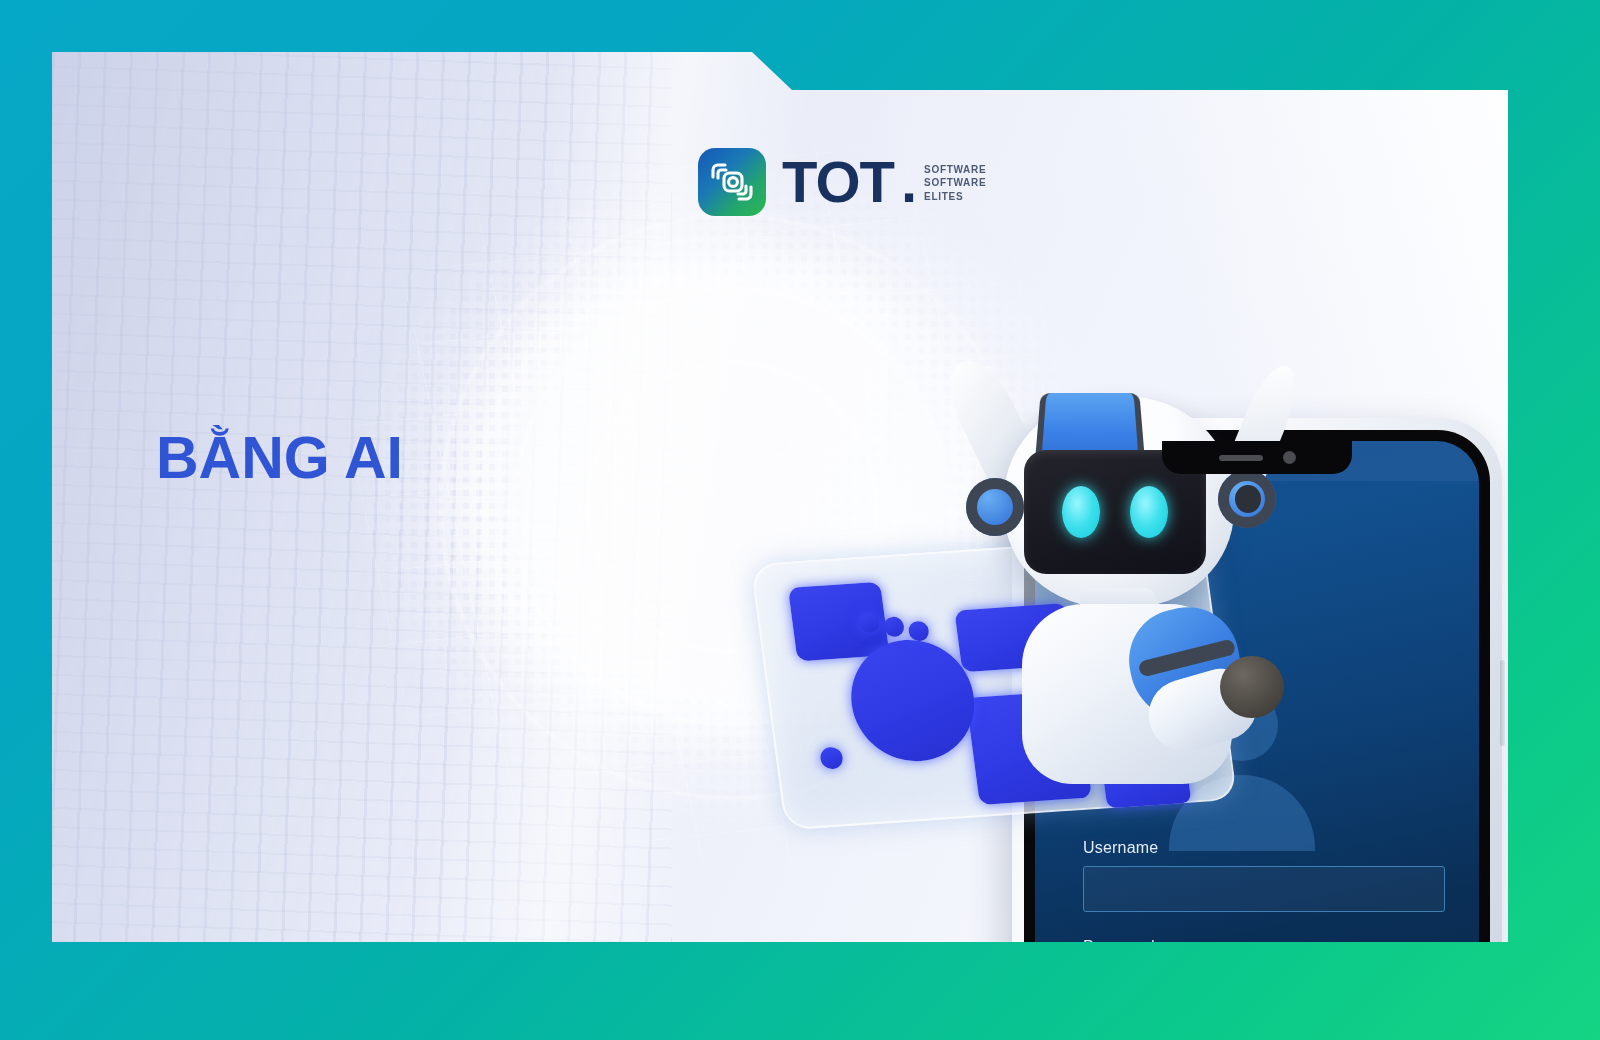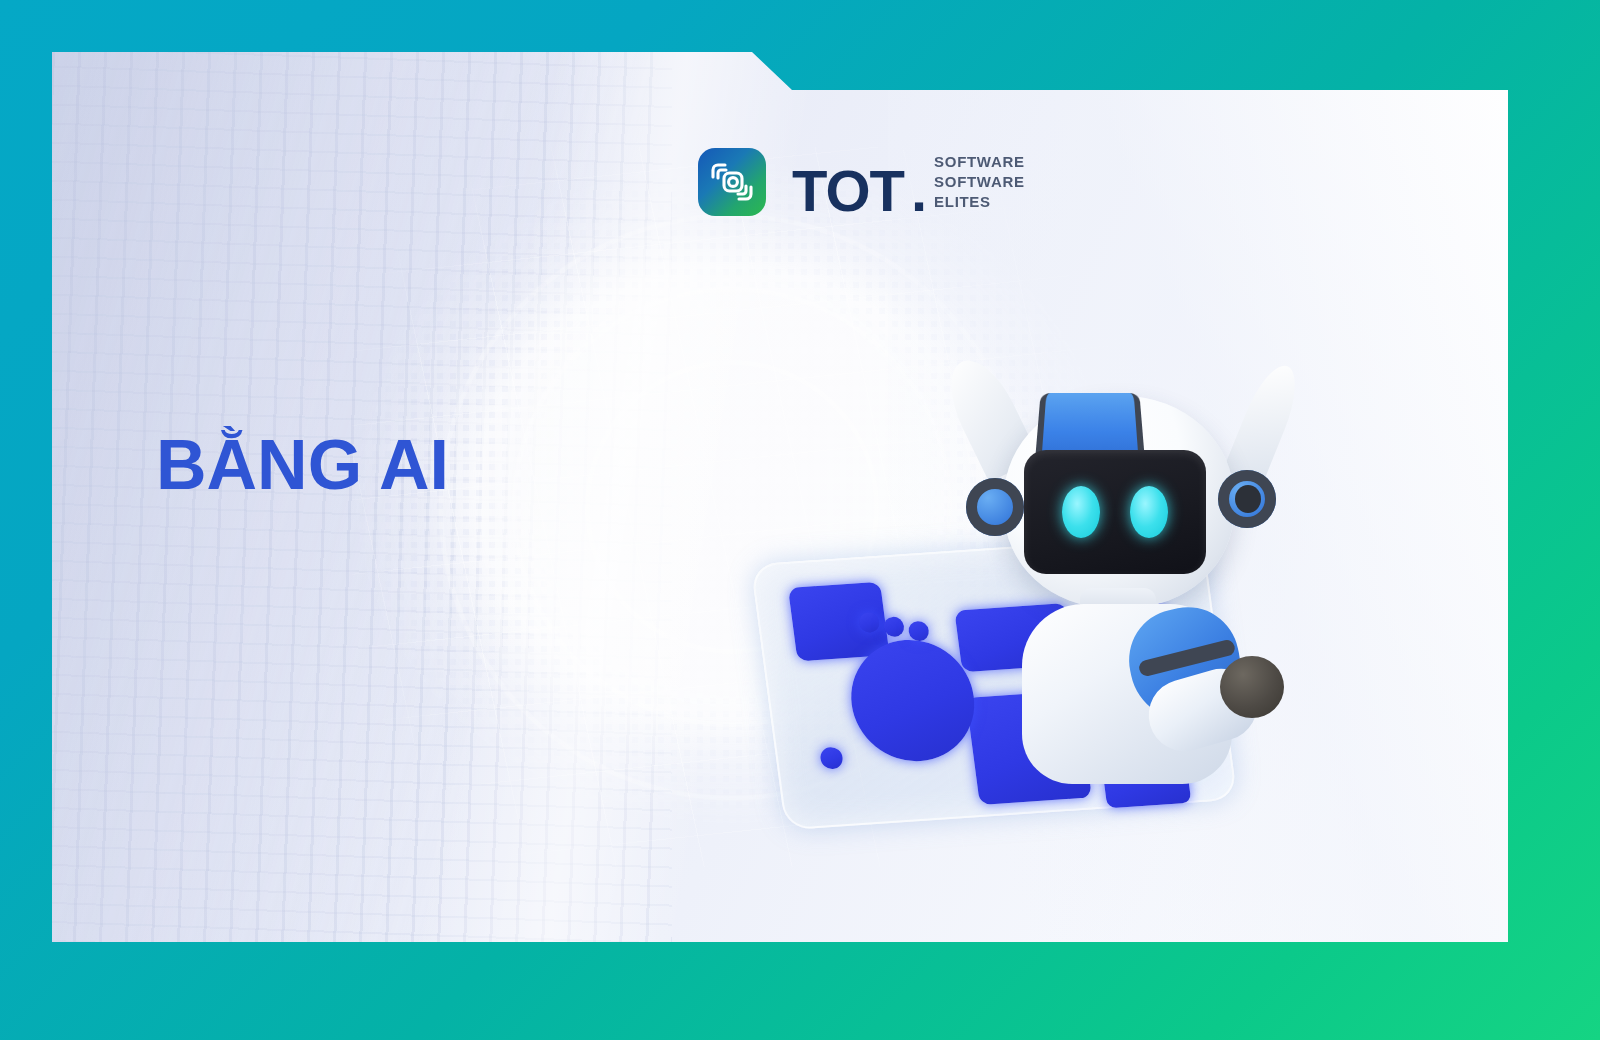--- a/index.html
+++ b/index.html
@@ -69,46 +69,46 @@
     position:absolute; right:0; top:0; width:620px; height:100%;
     background:linear-gradient(250deg, rgba(255,255,255,.92) 0%, rgba(240,243,251,.55) 45%, rgba(255,255,255,0) 85%);
   }
   .bg-diag-streak {
     position:absolute; left:430px; top:-120px; width:260px; height:1200px;
     transform:rotate(9deg);
     background:linear-gradient(90deg, rgba(255,255,255,0), rgba(255,255,255,.55), rgba(255,255,255,0));
   }
 
   
-  #logo { position:absolute; left:646px; top:96px; display:flex; align-items:flex-end; gap:26px; }
+  #logo { position:absolute; left:646px; top:96px; display:flex; align-items:center; gap:16px; }
   .logo-mark {
     width:68px; height:68px; border-radius:17px;
     background:linear-gradient(135deg,#1558b8 0%,#1a79b5 38%,#23a56f 70%,#2cb94f 100%);
     position:relative; flex:none;
   }
   .logo-mark svg { position:absolute; inset:0; }
   .logo-word { display:flex; align-items:flex-end; gap:7px; }
   .logo-tot {
     font-size:58px; font-weight:bold; color:#18315f; letter-spacing:-1px;
     line-height:.86; font-family:"Liberation Sans", sans-serif;
   }
   .logo-dot { font-size:58px; font-weight:bold; color:#18315f; line-height:.86; }
   .logo-sub {
-    font-size:15px; font-weight:bold; color:#4d5a74; line-height:1.33;
+    font-size:10px; font-weight:bold; color:#4d5a74; line-height:1.33;
     letter-spacing:.7px; padding-bottom:4px;
   }
 
   
   #headline { position:absolute; left:104px; top:358px; width:830px; }
   .h-line1 {
     font-size:70px; font-weight:bold; color:#16161c; letter-spacing:.5px;
     line-height:1.03; white-space:nowrap;
   }
   .h-line2 {
-    font-size:70px; font-weight:bold; color:#2f55d4; letter-spacing:0px;
+    font-size:59px; font-weight:bold; color:#2f55d4; letter-spacing:0px;
     line-height:1.18; margin-top:14px;
   }
   .h-line3 {
     font-size:53px; font-weight:bold; color:#16161c; letter-spacing:.4px;
     line-height:1.1; margin-top:16px;
   }
 
   
   #phone {
     position:absolute; left:960px; top:366px; width:490px; height:620px;
@@ -297,20 +297,49 @@
         <div>SOFTWARE</div>
         <div>ELITES</div>
       </div>
     </div>
   </div>
 
   <div id="headline">
     <div class="h-line2">BẰNG AI</div>
   </div>
 
+  <div id="phone">
+    <div class="phone-body"></div>
+    <div class="phone-side-btn"></div>
+    <div class="phone-bezel">
+      <div class="phone-screen">
+
+        <div class="notch">
+          <div class="notch-speaker"></div>
+          <div class="notch-cam"></div>
+        </div>
+
+        <div class="screen-strip"></div>
+
+        <div class="avatar-icon">
+          <div class="avatar-head"></div>
+          <div class="avatar-body"></div>
+        </div>
+
+        <div class="login-form">
+          <div class="field-label">Username</div>
+          <div class="field-input"></div>
+
+          <div class="field-label">Password</div>
+
+        </div>
+
+      </div>
+    </div>
+  </div>
 
   <div id="holo">
     <div class="holo-glass"></div>
     <div id="holo-items">
         <div class="holo-tile" style="left: 34px; top: 26px; width: 92px; height: 74px;"></div>
         <div class="holo-tile" style="left: 196px; top: 60px; width: 112px; height: 62px;"></div>
         <div class="holo-tile" style="left: 196px; top: 148px; width: 112px; height: 108px;"></div>
         <div class="holo-small" style="left: 322px; top: 66px; width: 84px; height: 64px;"></div>
         <div class="holo-small" style="left: 322px; top: 140px; width: 84px; height: 62px;"></div>
         <div class="holo-small" style="left: 322px; top: 210px; width: 84px; height: 58px;"></div>

